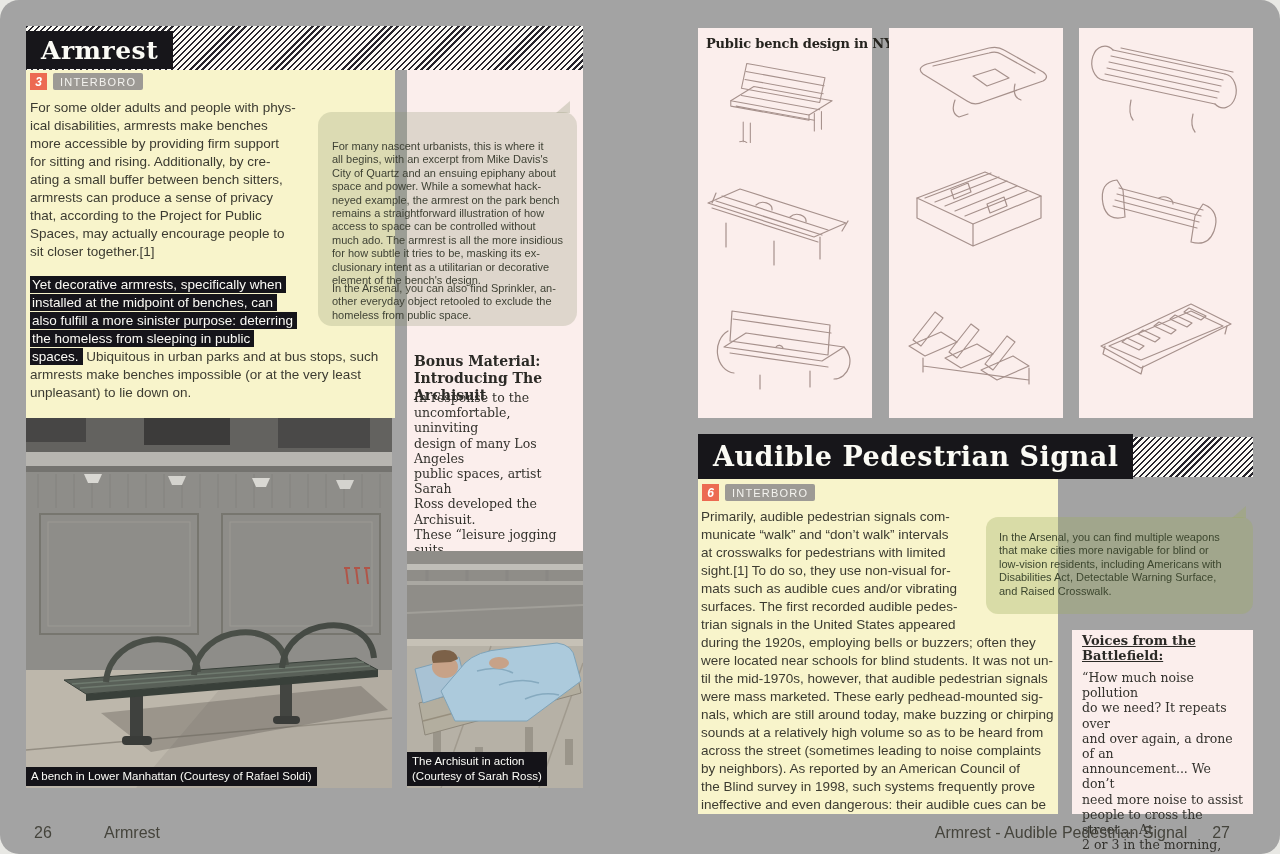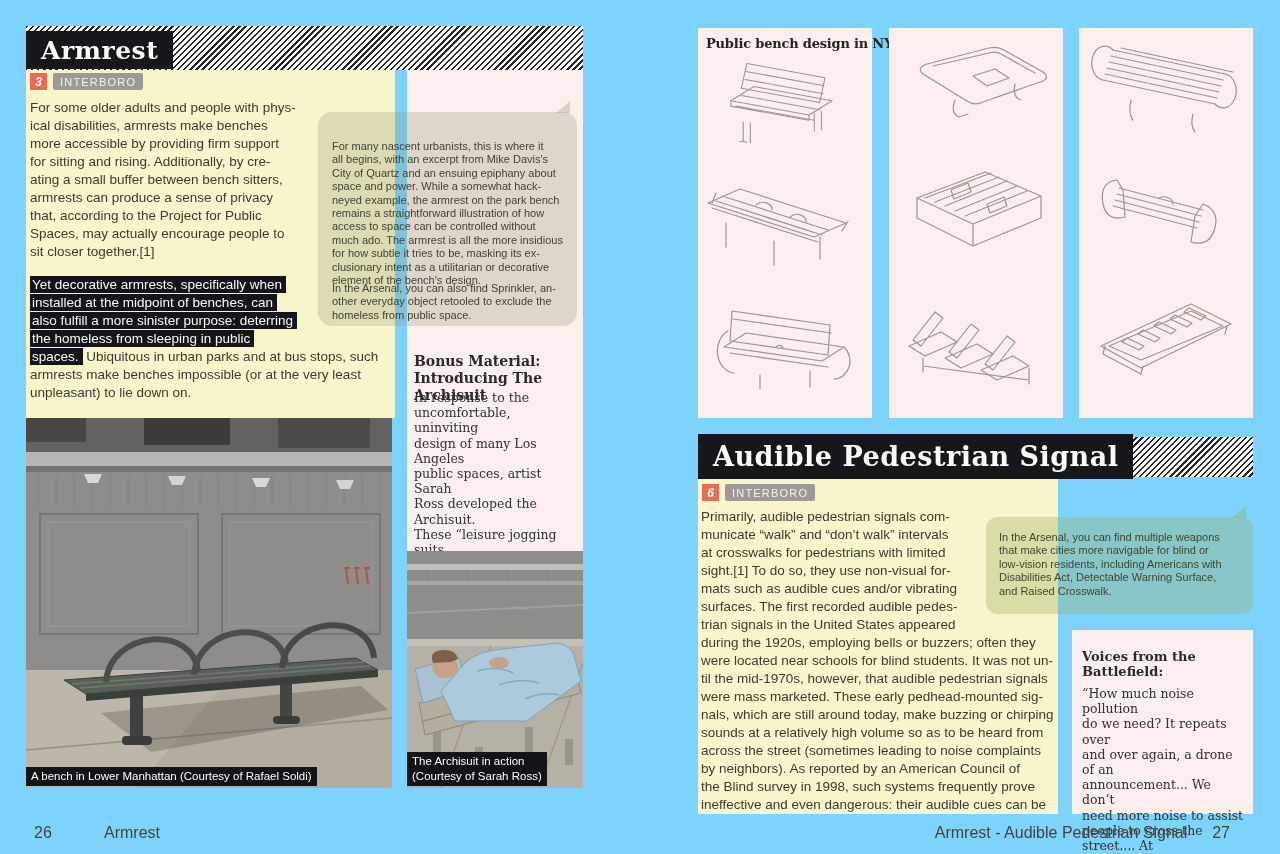--- a/index.html
+++ b/index.html
@@ -1,17 +1,17 @@
 <!DOCTYPE html>
 <html><head>
 <meta charset="utf-8">
 <style>
   html,body{margin:0;padding:0;background:#e8e8e4;}
-  .stage{position:relative;width:1280px;height:854px;background:#7dd3fc;overflow:hidden;
-         font-family:"Liberation Sans",sans-serif;}
+  .stage{position:relative;width:1280px;height:854px;background:#a3a3a3;overflow:hidden;
+         font-family:"Liberation Sans",sans-serif;border-radius:19px;}
   .abs{position:absolute;}
   
   .stripes{background:repeating-linear-gradient(135deg,#26242b 0 1.6px,#fbfaf5 1.6px 4.3px);}
   .titlebox{background:#17161a;color:#fbfbf5;font-family:"DejaVu Serif","Liberation Serif",serif;
             font-weight:bold;display:flex;align-items:center;padding:0 15px;letter-spacing:.5px;}
   
   .badge-row{display:flex;align-items:center;}
   .badge-num{background:#ec6a52;color:#fff;font-weight:bold;font-style:italic;width:17px;height:17px;
              display:flex;align-items:center;justify-content:center;font-size:12px;}
   .badge-label{background:#9d9a95;color:#f4f3ef;font-size:11px;letter-spacing:1.2px;height:17px;
@@ -295,21 +295,21 @@
 
   <div class="abs bubble-green" style="left:986px;top:517px;width:267px;height:97px;"></div>
   <div class="abs tail" style="left:1232px;top:506px;border-bottom-color:rgba(158,172,96,.38);"></div>
   <div class="abs bubble-text" style="left:999px;top:531px;width:246px;color:#3c462e;">In the Arsenal, you can find multiple weapons
 that make cities more navigable for blind or
 low-vision residents, including Americans with
 Disabilities Act, Detectable Warning Surface,
 and Raised Crosswalk.</div>
 
   <div class="abs pink" style="left:1072px;top:630px;width:181px;height:184px;padding:0;">
-    <div class="serif voices-head" style="padding:19px 0 0 10px;">Voices from the Battlefield:</div>
+    <div class="serif voices-head" style="padding:3px 0 0 10px;text-decoration:underline;">Voices from the Battlefield:</div>
     <div class="serif voices-body" style="padding:0 8px 0 10px;">“How much noise pollution
 do we need? It repeats over
 and over again, a drone of an
 announcement... We don’t
 need more noise to assist
 people to cross the street.... At
 2 or 3 in the morning, how
 many blind people do you see
 walking down the street in
 our neighborhood?”</div>

